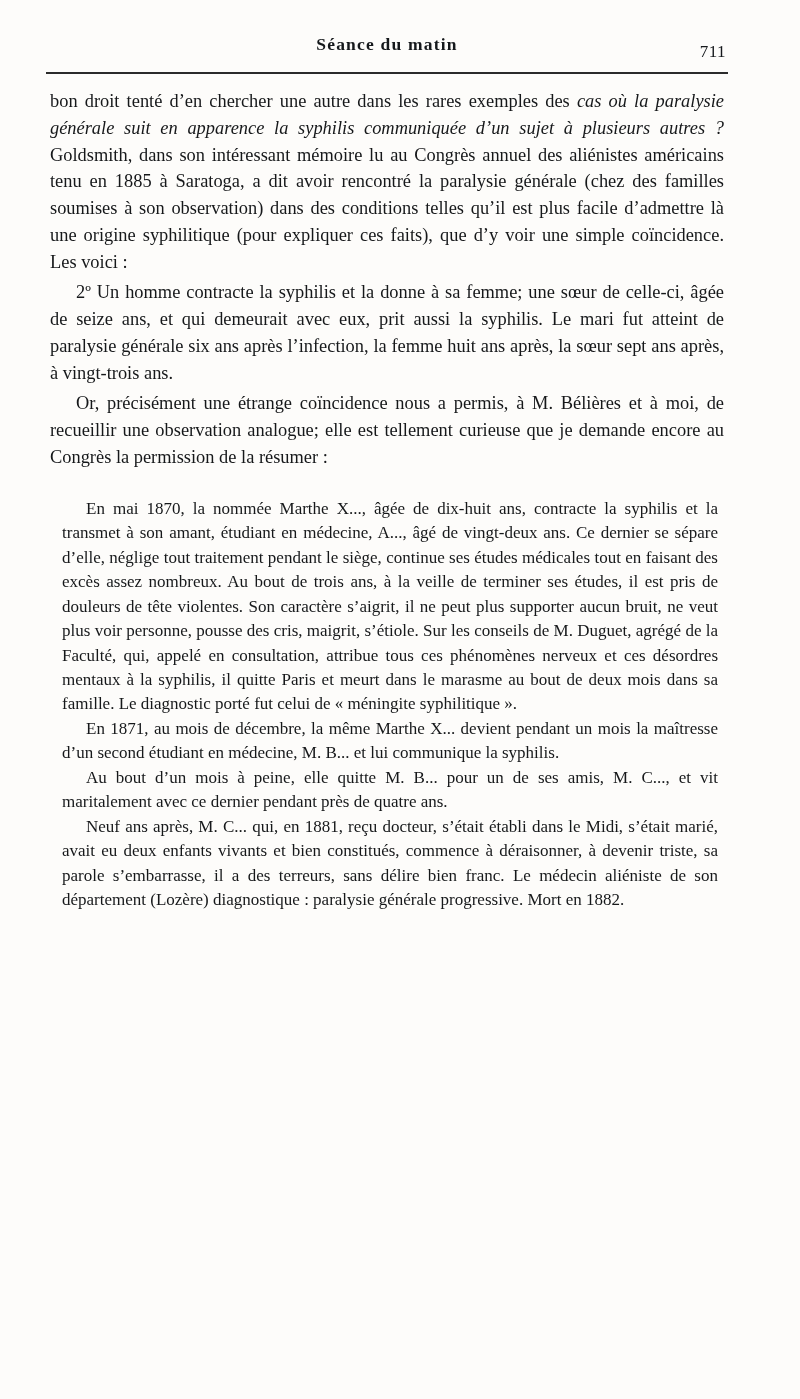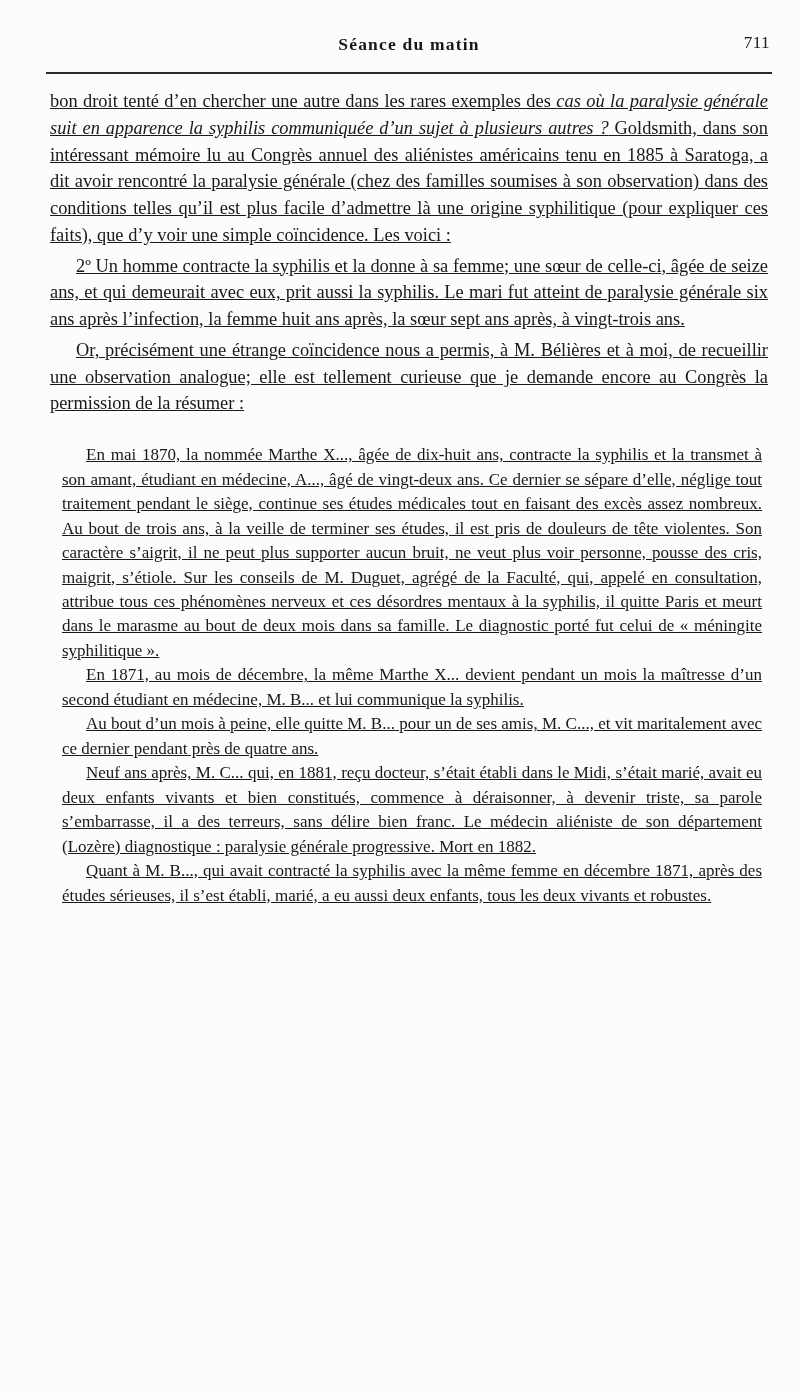--- a/index.html
+++ b/index.html
@@ -12,46 +12,45 @@
     background: #fdfcfa;
     font-family: "Liberation Serif", serif;
     color: #1a1a1a;
     overflow: hidden;
   }
   .page {
     position: relative;
     width: 800px;
     height: 1173px;
     box-sizing: border-box;
-    padding: 28px 28px 10px 46px;
+    padding: 28px 72px 10px 46px;
     background:
       radial-gradient(circle at 12% 18%, rgba(0,0,0,0.015) 0 2px, transparent 3px),
       radial-gradient(circle at 78% 62%, rgba(0,0,0,0.012) 0 2px, transparent 3px),
       #fdfcfa;
-    text-decoration: underline;
   }
   .header {
     position: relative;
     height: 36px;
   }
   .header-title {
     position: absolute;
     left: 0;
     right: 0;
     top: 6px;
     text-align: center;
     font-size: 17.5px;
     font-weight: bold;
     letter-spacing: 1.2px;
     color: #15181b;
   }
   .header-folio {
     position: absolute;
     right: 2px;
-    top: 5px;
+    top: 14px;
     font-size: 17px;
     letter-spacing: 0.5px;
     color: #15181b;
   }
   .rule {
     border: 0;
     border-top: 2px solid #2b2b2b;
     margin: 8px 0 14px 0;
   }
   .body-main p {
@@ -105,16 +104,15 @@
     <p class="indent">Or, précisément une étrange coïncidence nous a permis, à M. Bélières et à moi, de recueillir une observation analogue; elle est tellement curieuse que je demande encore au Congrès la permission de la résumer :</p>
   </div>
 
   <div class="gap"></div>
 
   <div class="body-quote quote-block">
     <p class="indent">En mai 1870, la nommée Marthe X..., âgée de dix-huit ans, contracte la syphilis et la transmet à son amant, étudiant en médecine, A..., âgé de vingt-deux ans. Ce dernier se sépare d’elle, néglige tout traitement pendant le siège, continue ses études médicales tout en faisant des excès assez nombreux. Au bout de trois ans, à la veille de terminer ses études, il est pris de douleurs de tête violentes. Son caractère s’aigrit, il ne peut plus supporter aucun bruit, ne veut plus voir personne, pousse des cris, maigrit, s’étiole. Sur les conseils de M. Duguet, agrégé de la Faculté, qui, appelé en consultation, attribue tous ces phénomènes nerveux et ces désordres mentaux à la syphilis, il quitte Paris et meurt dans le marasme au bout de deux mois dans sa famille. Le diagnostic porté fut celui de « méningite syphilitique ».</p>
     <p class="indent">En 1871, au mois de décembre, la même Marthe X... devient pendant un mois la maîtresse d’un second étudiant en médecine, M. B... et lui communique la syphilis.</p>
     <p class="indent">Au bout d’un mois à peine, elle quitte M. B... pour un de ses amis, M. C..., et vit maritalement avec ce dernier pendant près de quatre ans.</p>
     <p class="indent">Neuf ans après, M. C... qui, en 1881, reçu docteur, s’était établi dans le Midi, s’était marié, avait eu deux enfants vivants et bien constitués, commence à déraisonner, à devenir triste, sa parole s’embarrasse, il a des terreurs, sans délire bien franc. Le médecin aliéniste de son département (Lozère) diagnostique : paralysie générale progressive. Mort en 1882.</p>
-    <p class="indent">Quant à M. B..., qui avait contracté la syphilis avec la même femme en décembre 1871, après des études sérieuses, il s’est établi, marié, a eu aussi deux enfants, tous les deux vivants et robustes.</p>
   </div>
 
 </div>
 
 </body></html>

